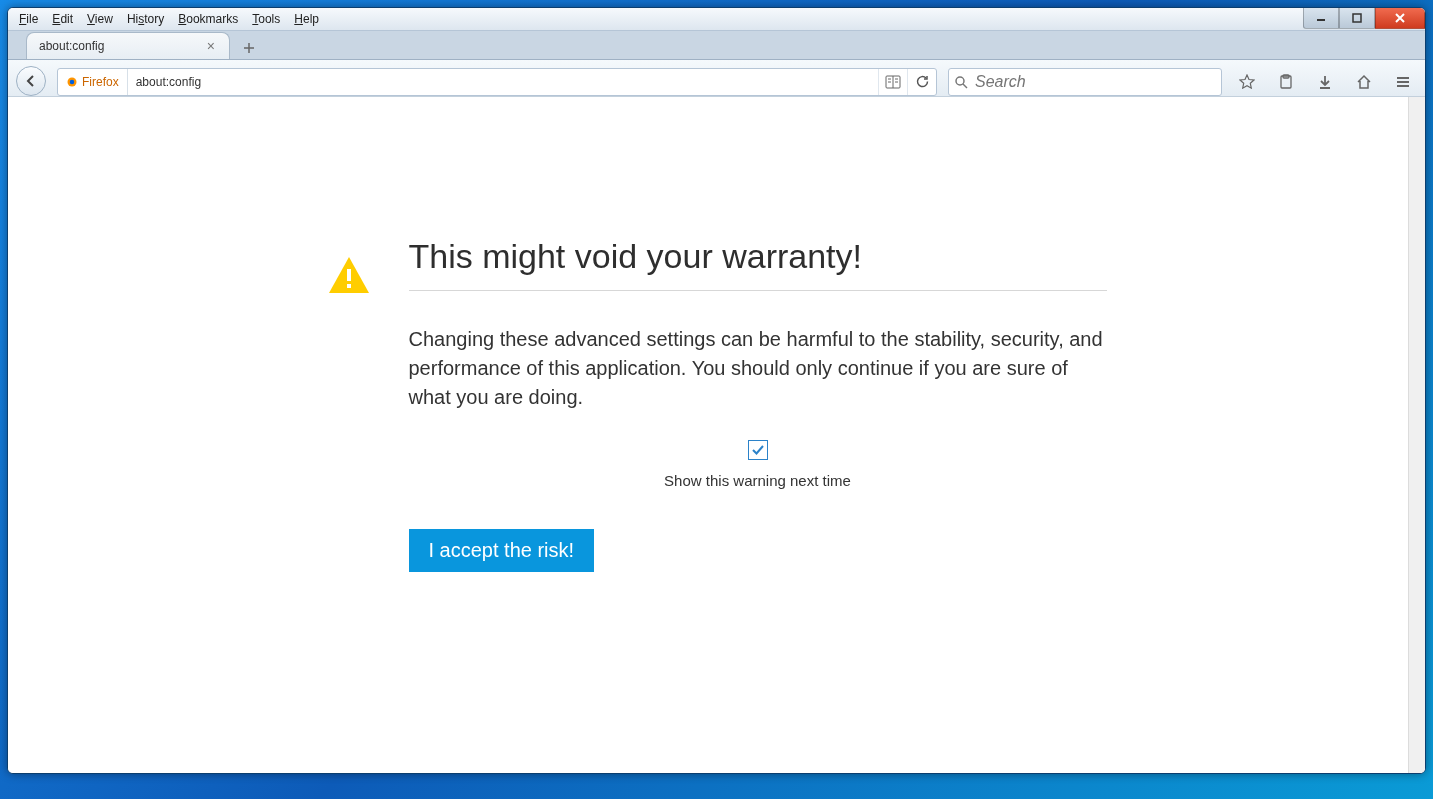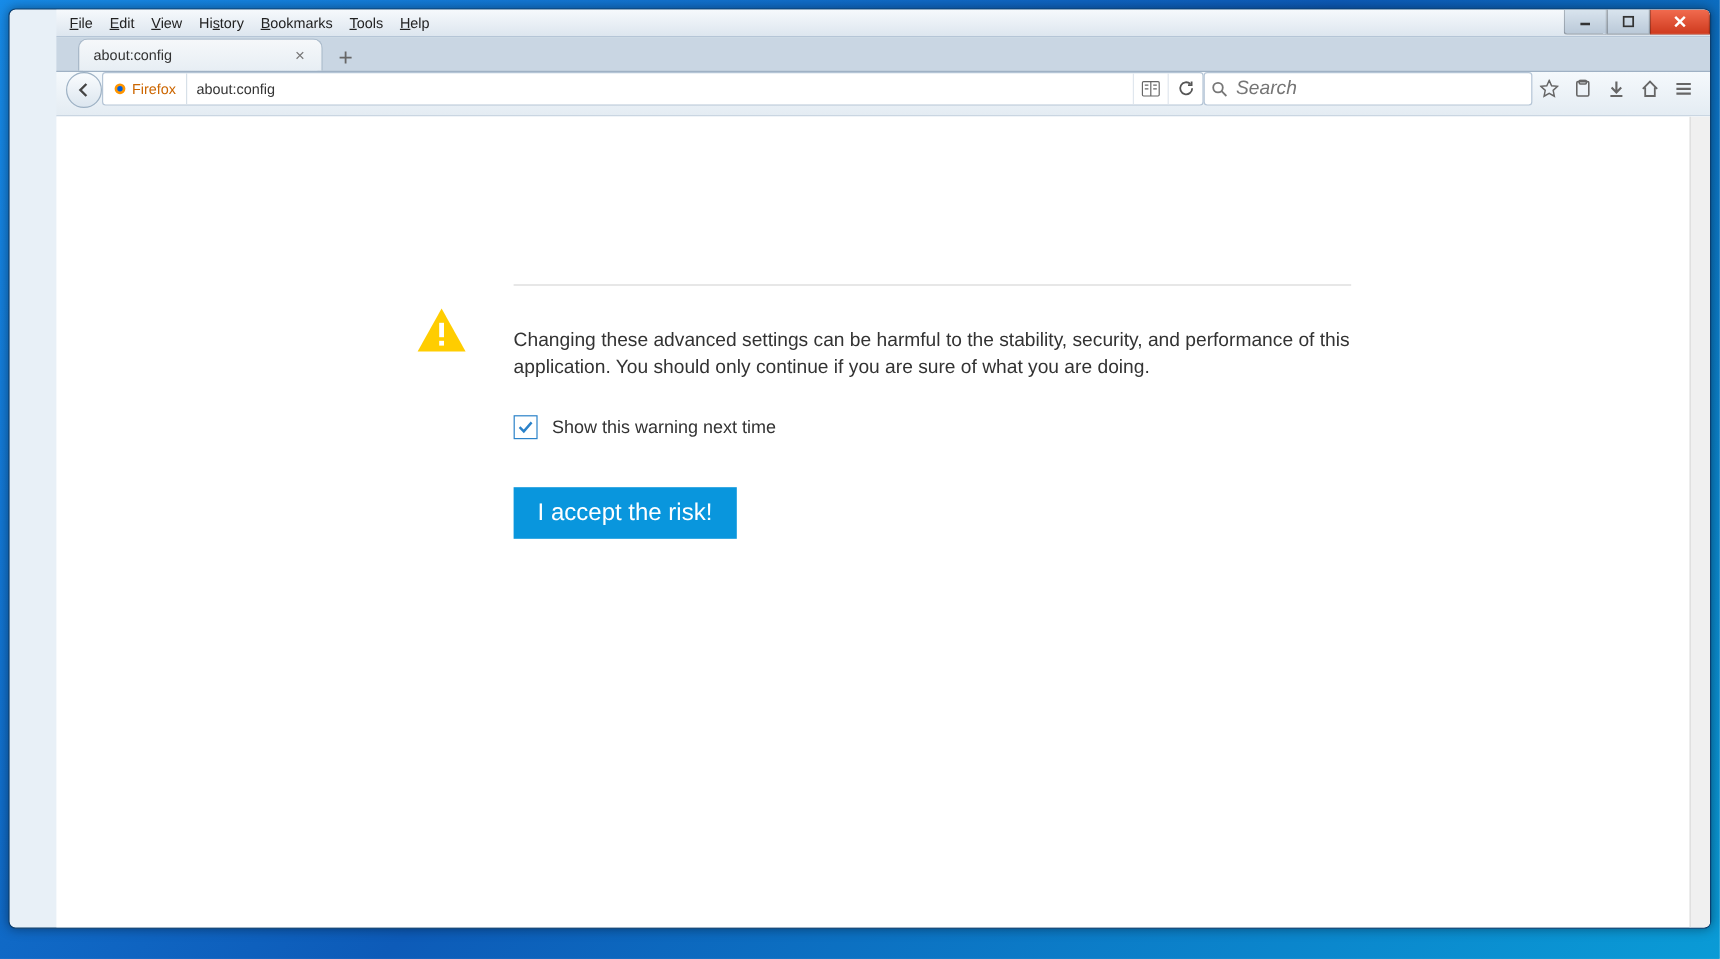--- a/index.html
+++ b/index.html
@@ -1,51 +1,51 @@
 <!DOCTYPE html>
 <html><head>
 <meta charset="utf-8">
 <style>
   html,body{margin:0;padding:0;font-family:"Segoe UI",Arial,sans-serif;font-size:13px;background:linear-gradient(135deg,#178be8 0%,#0d5bb8 50%,#0a9bd6 100%);width:1433px;height:799px;overflow:hidden;}
-  .window{position:absolute;left:7px;top:7px;right:7px;bottom:25px;border:1px solid #0b3e6f;border-radius:6px;background:#e8f0f7;box-shadow:0 0 10px rgba(0,0,0,.4);display:flex;flex-direction:column;overflow:hidden;padding-left:39px;}
+  .window{position:absolute;left:7px;top:7px;right:7px;bottom:25px;border:1px solid #0b3e6f;border-radius:6px;background:#e8f0f7;box-shadow:0 0 10px rgba(0,0,0,.4);display:flex;flex-direction:column;overflow:hidden;}
   
   .menubar{display:flex;align-items:center;height:22px;padding:0 4px;background:linear-gradient(#f6f9fc,#dde6ef);border-bottom:1px solid #b5c5d6;font-size:12px;color:#222;}
   .menubar span{padding:2px 7px;cursor:default;}
   .menubar span u{text-decoration:underline;}
   .win-controls{position:absolute;right:0;top:0;display:flex;}
   .win-btn{width:34px;height:20px;border:1px solid rgba(0,0,0,.25);border-top:none;display:flex;align-items:center;justify-content:center;background:linear-gradient(#d9e4ee,#bac9d8);font-size:10px;}
   .win-btn.close{background:linear-gradient(#f16b4f,#cf3b1f);color:#fff;width:48px;border-top-right-radius:4px;}
   .win-btn.min{border-bottom-left-radius:3px;}
   
   .tabstrip{height:28px;display:flex;align-items:flex-end;padding-left:18px;background:#c9d6e3;border-bottom:1px solid #9fb1c4;}
   .tab{display:flex;align-items:center;height:26px;padding:0 10px 0 12px;background:linear-gradient(#f6f8fa,#e7eef4);border:1px solid #a9b9c9;border-bottom:none;border-top-left-radius:8px;border-top-right-radius:8px;font-size:12px;color:#333;min-width:180px;justify-content:space-between;}
   .tab-close{color:#777;font-size:14px;padding:0 4px;}
   .newtab{width:26px;height:22px;margin-left:6px;display:flex;align-items:center;justify-content:center;color:#555;}
   
-  .navtoolbar{height:36px;background:linear-gradient(#f5f9fc,#e4ecf3);border-bottom:1px solid #c3d0dc;display:flex;align-items:flex-start;padding:0 8px;gap:0;}
+  .navtoolbar{height:36px;background:linear-gradient(#f5f9fc,#e4ecf3);border-bottom:1px solid #c3d0dc;display:flex;align-items:flex-end;padding:0 8px;gap:11px;}
   .back-btn{width:28px;height:28px;border-radius:50%;border:1px solid #9db1c4;background:linear-gradient(#fafcfe,#dce6ef);display:flex;align-items:center;justify-content:center;color:#444;}
   .urlbar{flex:1;height:26px;border:1px solid #b5c5d6;border-radius:3px;background:#fff;display:flex;align-items:center;font-size:12px;overflow:hidden;}
   .urlbar .identity{display:flex;align-items:center;gap:4px;padding:0 8px;border-right:1px solid #d7e0e8;color:#cc6600;height:100%;}
   .urlbar .identity svg{width:12px;height:12px;}
   .urlbar .addr{padding:0 8px;color:#333;flex:1;}
   .urlbar .reader,.urlbar .reload{width:28px;height:100%;display:flex;align-items:center;justify-content:center;color:#555;border-left:1px solid #e0e7ee;}
   .searchbar{width:272px;height:26px;border:1px solid #b5c5d6;border-radius:3px;background:#fff;display:flex;align-items:center;font-size:12px;color:#888;}
   .searchbar .sicon{width:24px;display:flex;align-items:center;justify-content:center;color:#777;}
   .searchbar input{border:none;outline:none;flex:1;font-size:16px;font-style:italic;color:#666;background:transparent;}
   .tbicon{width:28px;height:28px;display:flex;align-items:center;justify-content:center;color:#555;}
   
   .content{flex:1;background:#fff;overflow:auto;position:relative;}
   .scrolltrack{position:absolute;right:0;top:0;bottom:0;width:16px;background:#f0f0f0;border-left:1px solid #dcdcdc;}
   .warning-page{max-width:780px;margin:140px auto 0;display:flex;gap:38px;}
   .warn-icon{flex:none;margin-top:18px;}
   .warn-body{flex:1;}
   .warn-title{font-size:34px;font-weight:300;color:#2e2e2e;margin:0 0 14px;}
   .hr{border:none;border-top:1px solid #d7d7d7;margin:0 0 34px;}
-  .warn-text{font-size:16px;color:#333;line-height:1.45;margin:0 0 28px;}
-  .chkrow{display:flex;align-items:center;gap:12px;font-size:15px;color:#333;margin-bottom:40px;}
+  .warn-text{font-size:20px;color:#333;line-height:1.45;margin:0 0 28px;}
+  .chkrow{display:flex;align-items:center;gap:12px;font-size:15px;color:#333;margin-bottom:40px;flex-direction:column;}
   .chkbox{width:18px;height:18px;border:1px solid #2b82c9;display:flex;align-items:center;justify-content:center;color:#2b82c9;background:#fff;}
   .accept-btn{background:#0996dd;color:#fff;border:none;font-size:20px;padding:10px 20px;cursor:pointer;}
 </style>
 </head>
 <body>
 
 <div class="window">
 
   <div class="menubar">
     <span><u>F</u>ile</span>
@@ -162,20 +162,21 @@
   <div class="content">
     <div class="warning-page">
       <div class="warn-icon">
         <svg width="44" height="40" viewBox="0 0 44 40">
             <path d="M22 2 L42 38 H2 Z" fill="#ffcd00"></path>
             <rect x="20" y="14" width="4" height="12" fill="#fff"></rect>
             <rect x="20" y="29" width="4" height="4" fill="#fff"></rect>
           </svg>
       </div>
       <div class="warn-body">
+        <h1 class="warn-title">This might void your warranty!</h1>
         <hr class="hr">
         <p class="warn-text">Changing these advanced settings can be harmful to the stability, security, and performance of this application. You should only continue if you are sure of what you are doing.</p>
         <div class="chkrow">
           <div class="chkbox">
             <svg width="14" height="14">
                 <path d="M2 7l3.5 3.5L12 3" fill="none" stroke="#2b82c9" stroke-width="2"></path>
               </svg>
           </div>
           <span>Show this warning next time</span>
         </div>

